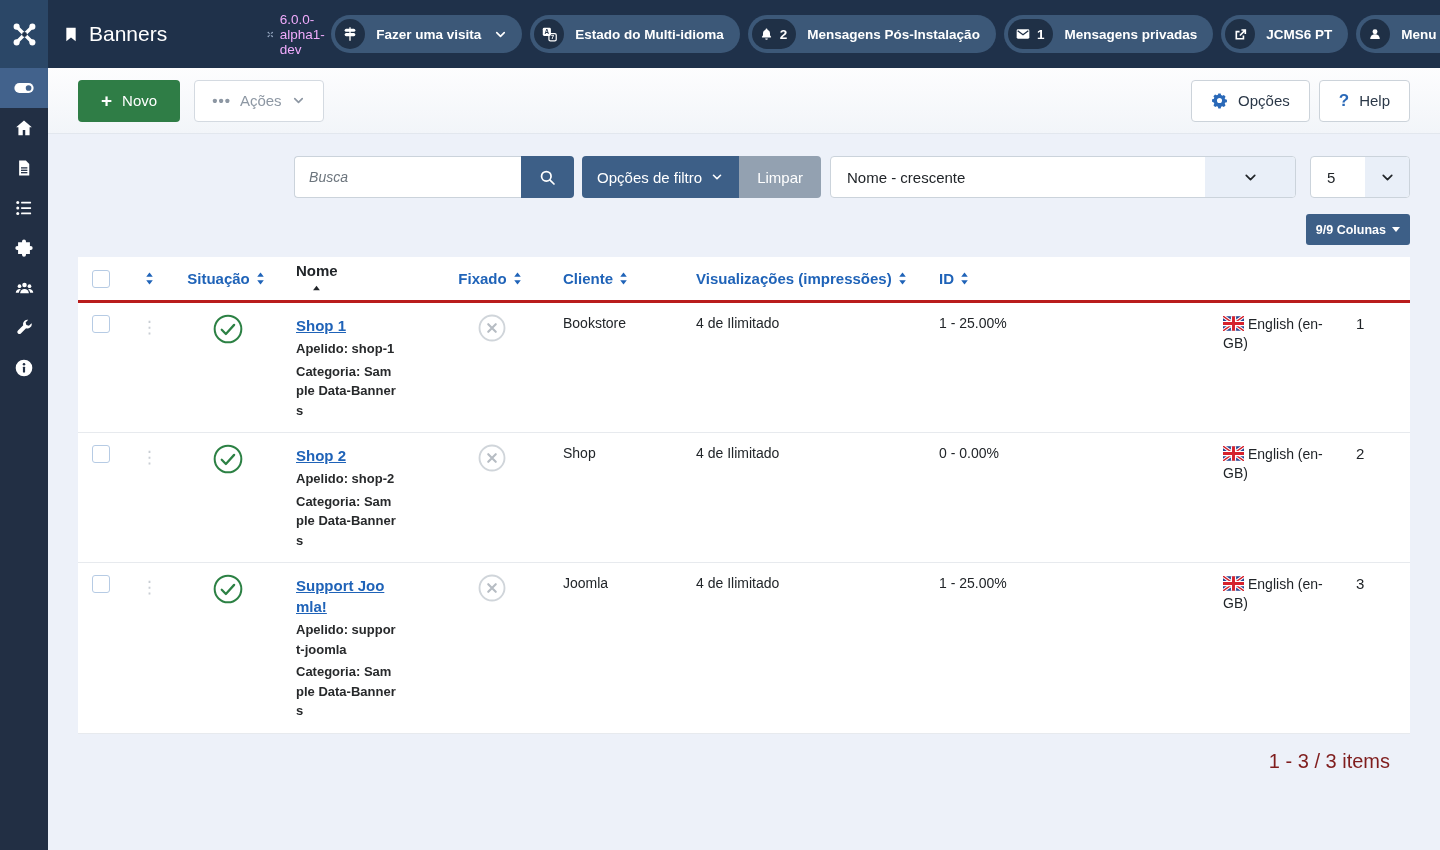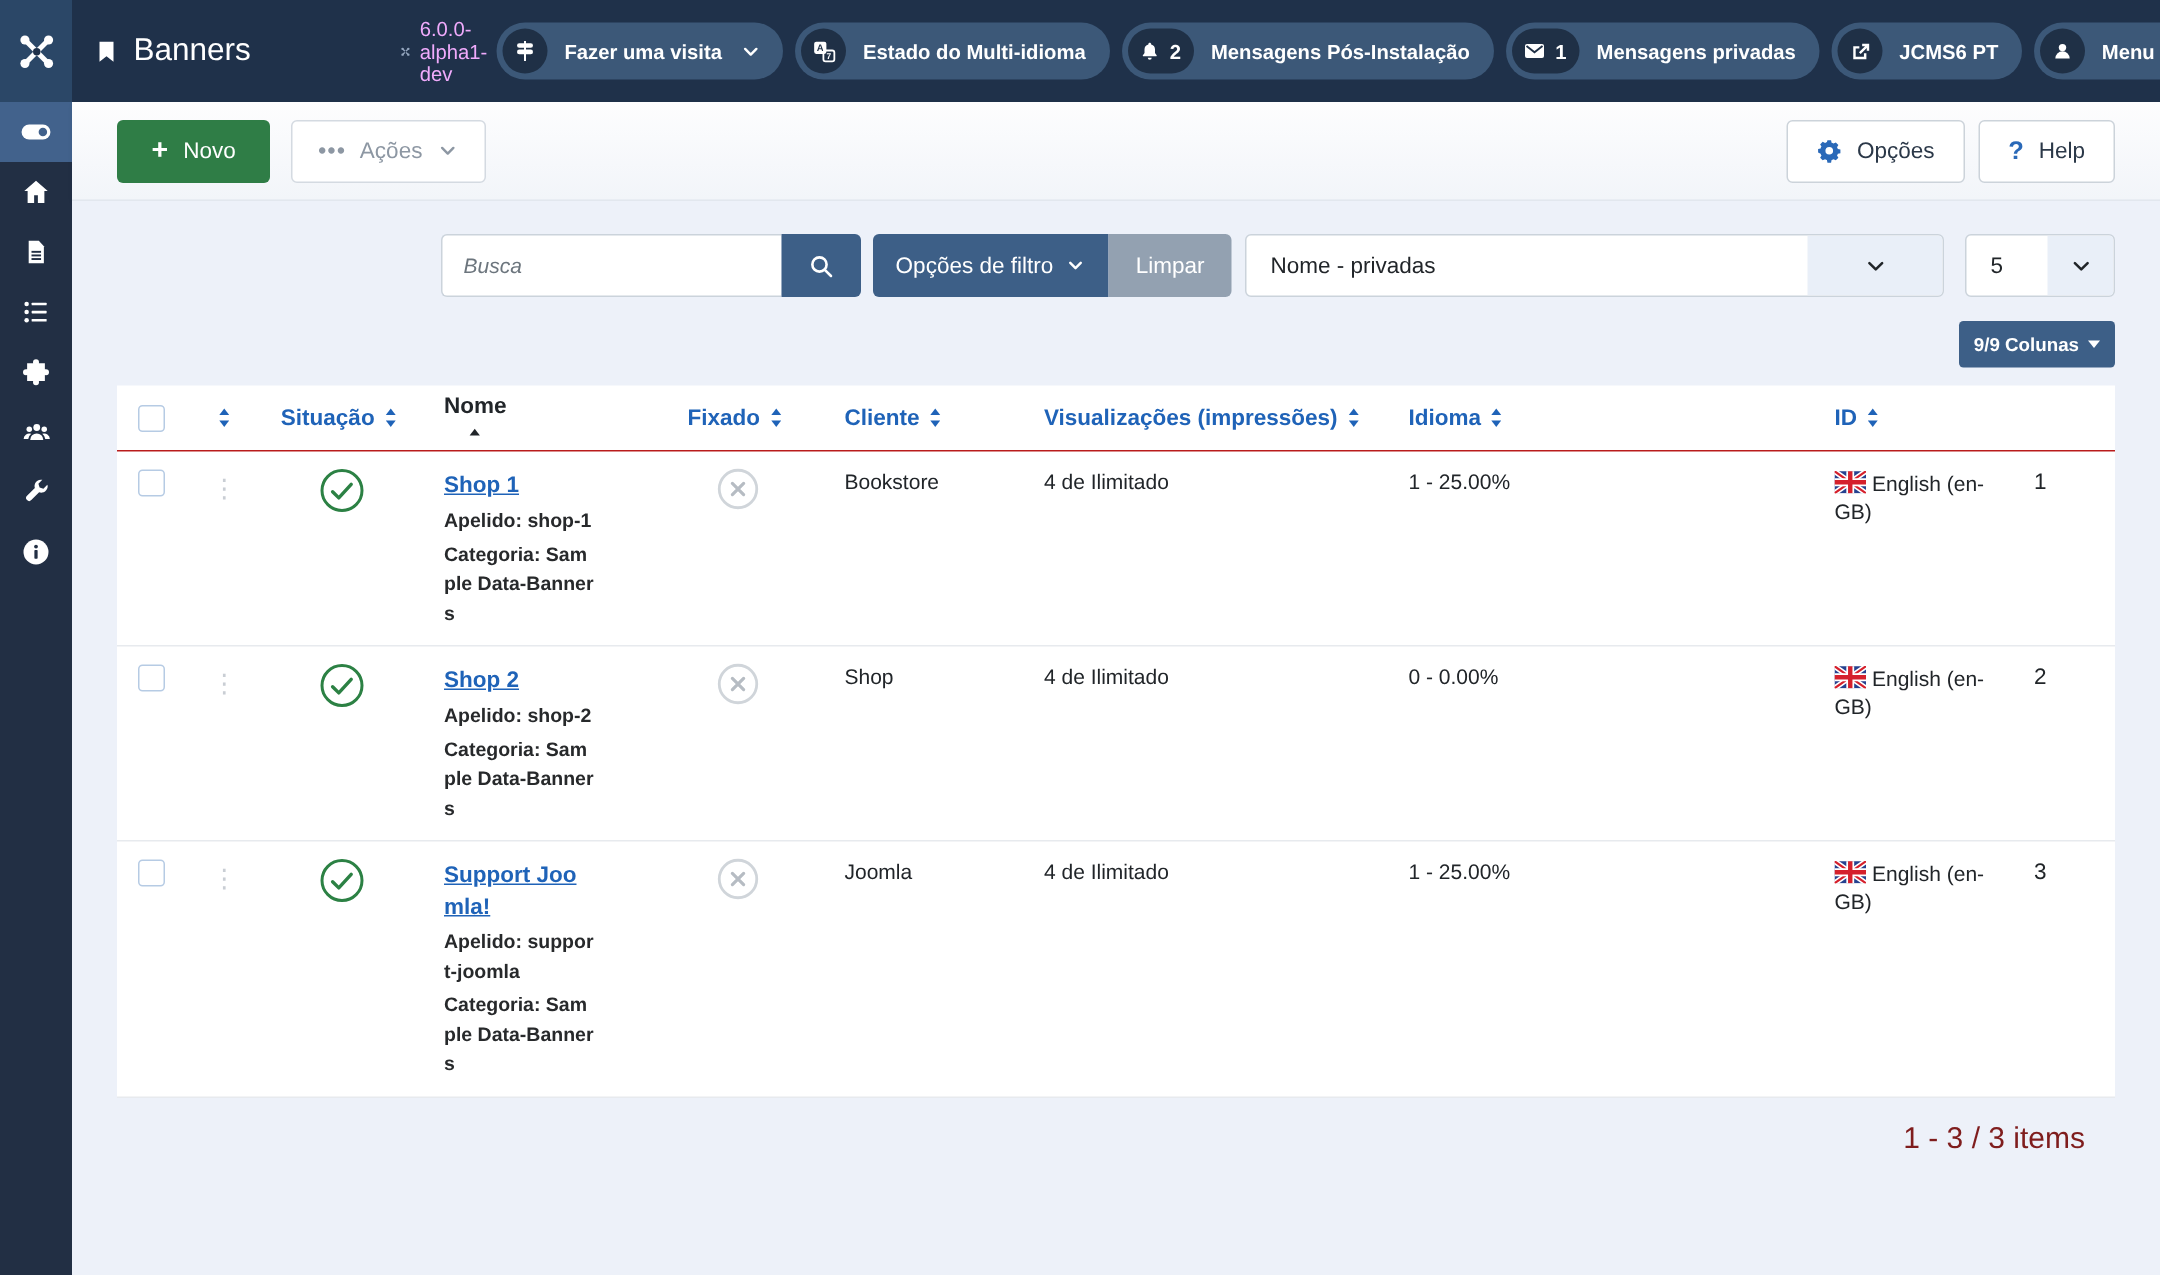--- a/index.html
+++ b/index.html
@@ -57,21 +57,21 @@
   .select-sort .chev { width:90px; }
   .select-size .chev { width:44px; }
 
   .columns-row { display:flex; justify-content:flex-end; margin-top:16px; }
   .btn-columns { height:31px; background:#3d5f87; color:#fff; border:none; border-radius:3px; font-size:12.5px; font-weight:600; padding:0 10px; display:flex; align-items:center; gap:6px; cursor:pointer; }
   .caret-down { width:0; height:0; border-left:4px solid transparent; border-right:4px solid transparent; border-top:5px solid #fff; }
 
   
   .table { background:#fff; margin-top:12px; }
   .tr { display:grid; grid-template-columns:48px 47px 109px 152px 115px 133px 243px 284px 133px 66px; border-bottom:1px solid #e7eaee; }
-  .thead .tr { border-bottom:1px solid #b91c1c; }
+  .thead .tr { border-bottom:3px solid #b91c1c; }
   .th { display:flex; align-items:center; height:43px; font-size:15px; font-weight:700; white-space:nowrap; padding-left:14px; }
   .th.center { justify-content:center; padding-left:0; }
   .th a { color:#1f63b8; text-decoration:none; display:flex; align-items:center; gap:3px; cursor:pointer; }
   .th .active-sort { color:#212529; display:flex; align-items:center; gap:4px; cursor:pointer;flex-direction:column; }
   .td { padding:12px 10px 12px 14px; font-size:14px; }
   .td.icon-cell { display:flex; justify-content:center; align-items:flex-start; padding:10px 0; }
   .checkbox { width:18px; height:18px; border:1px solid #b6cbe4; border-radius:3px; background:#fff; display:inline-block; cursor:pointer; }
   .drag { color:#c9ced4; font-size:17px; text-align:center; padding:14px 0; cursor:grab; }
   .name-cell { padding-right:38px; word-break:break-all; }
   .name-link { color:#1f63b8; font-size:15px; font-weight:700; text-decoration:underline; line-height:21px; cursor:pointer; }
@@ -308,21 +308,21 @@
         <div class="filter-group">
           <button class="btn-filter">
             <span>Opções de filtro</span>
             <svg width="14" height="14" viewBox="0 0 24 24" fill="none" stroke="#fff" stroke-width="2.8" stroke-linecap="round" stroke-linejoin="round">
                 <path d="M6 9l6 6 6-6"></path>
               </svg>
           </button>
           <button class="btn-clear">Limpar</button>
         </div>
         <div class="select select-sort">
-          <span class="val">Nome - privadas</span>
+          <span class="val">Nome - crescente</span>
           <span class="chev">
             <svg width="17" height="17" viewBox="0 0 24 24" fill="none" stroke="#212529" stroke-width="2.4" stroke-linecap="round" stroke-linejoin="round">
                 <path d="M6 9l6 6 6-6"></path>
               </svg>
           </span>
         </div>
         <div class="select select-size">
           <span class="val">5</span>
           <span class="chev">
             <svg width="17" height="17" viewBox="0 0 24 24" fill="none" stroke="#212529" stroke-width="2.4" stroke-linecap="round" stroke-linejoin="round">
@@ -382,29 +382,20 @@
                   <span>Cliente</span>
               <svg width="15" height="15" viewBox="0 0 16 16" fill="#1f63b8">
                     <path d="M8 1.5l3.5 4.6h-7z"></path>
                     <path d="M8 14.5L4.5 9.9h7z"></path>
                   </svg>
                 </a>
             </div>
             <div class="th">
               <a>
                   <span>Visualizações (impressões)</span>
-              <svg width="15" height="15" viewBox="0 0 16 16" fill="#1f63b8">
-                    <path d="M8 1.5l3.5 4.6h-7z"></path>
-                    <path d="M8 14.5L4.5 9.9h7z"></path>
-                  </svg>
-                </a>
-            </div>
-            <div class="th">
-              <a>
-                  <span>Idioma</span>
               <svg width="15" height="15" viewBox="0 0 16 16" fill="#1f63b8">
                     <path d="M8 1.5l3.5 4.6h-7z"></path>
                     <path d="M8 14.5L4.5 9.9h7z"></path>
                   </svg>
                 </a>
             </div>
             <div class="th">
               <a>
                   <span>ID</span>
               <svg width="15" height="15" viewBox="0 0 16 16" fill="#1f63b8">

